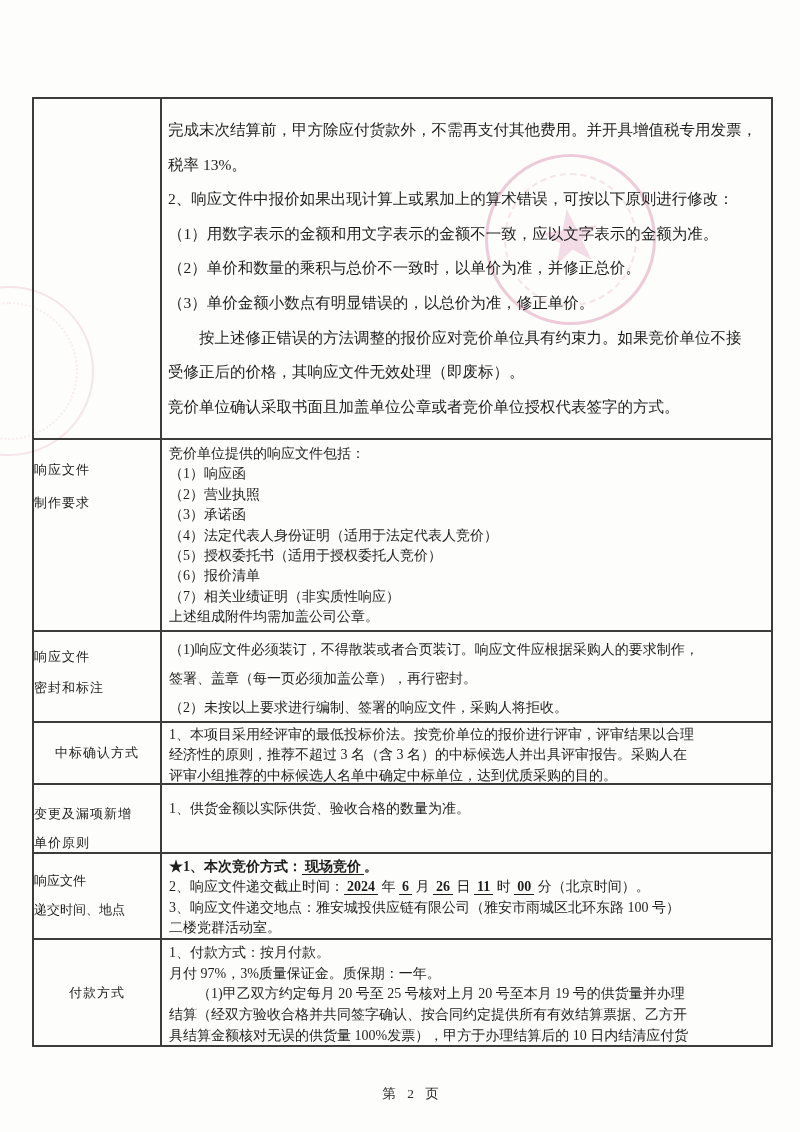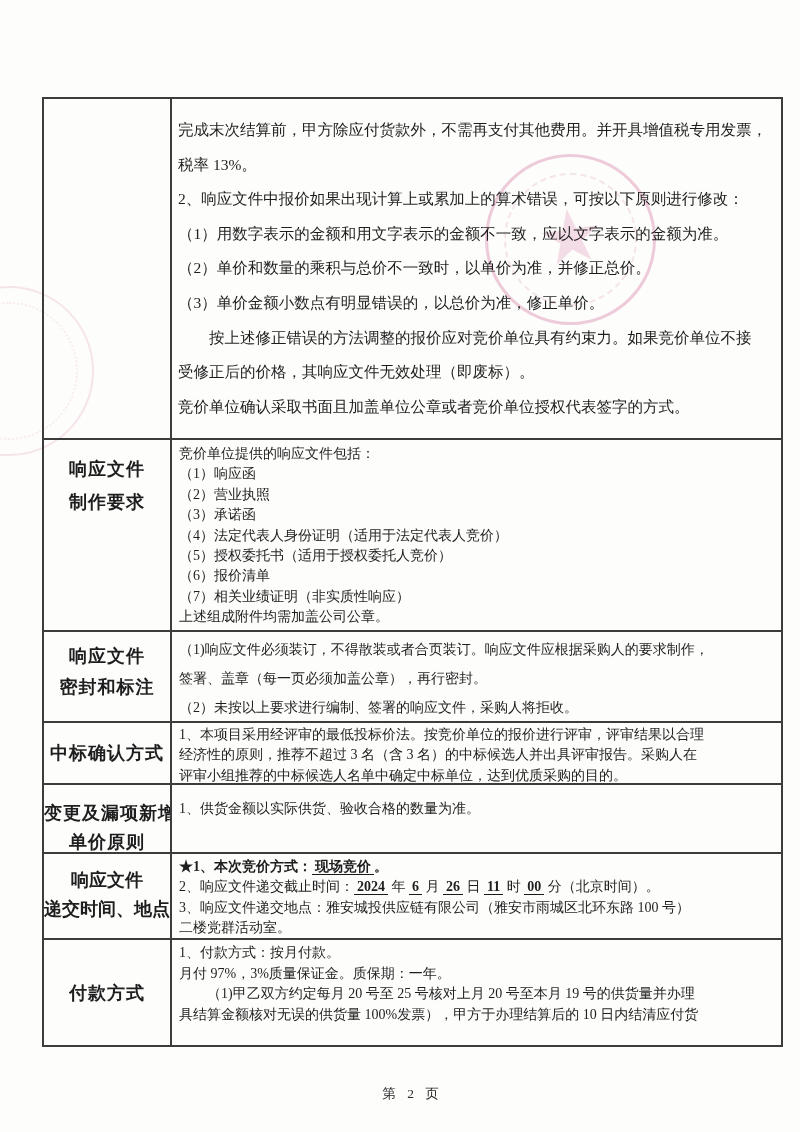--- a/index.html
+++ b/index.html
@@ -13,34 +13,33 @@
     background:#fdfdfc;
     font-family:"Liberation Serif","DejaVu Serif",serif;
     color:var(--ink);
     position:relative;
   }
   .page{position:absolute;inset:0;background:#fdfdfc;}
 
   
   .doc-table{
     position:absolute;
-    left:42px;top:97px;
+    left:32px;top:97px;
     width:741px;height:950px;
     border:2px solid var(--line);
     background:transparent;
   }
   .trow{display:flex;border-bottom:2px solid var(--line);}
   .trow:last-child{border-bottom:none;}
   .tlabel{
     width:128px;flex:0 0 128px;
     border-right:2px solid var(--line);
-    text-align:center;
-    font-size:18px;
+    text-align:left;
+    font-size:13px;
     letter-spacing:1px;
-    font-weight:bold;
   }
   .tcontent{
     flex:1 1 auto;
     font-size:14px;
     overflow:hidden;
   }
   .tline{white-space:pre;overflow:hidden;}
 
   
   .r1{height:341px;} .r2{height:192px;} .r3{height:91px;}
@@ -206,20 +205,21 @@
     </div>
 
     <div class="trow r7">
       <div class="tlabel">
           <div class="tline">付款方式</div>
         </div>
       <div class="tcontent">
           <div class="tline">1、付款方式：按月付款。</div>
           <div class="tline">月付 97%，3%质量保证金。质保期：一年。</div>
           <div class="tline">　　（1)甲乙双方约定每月 20 号至 25 号核对上月 20 号至本月 19 号的供货量并办理</div>
+          <div class="tline">结算（经双方验收合格并共同签字确认、按合同约定提供所有有效结算票据、乙方开</div>
           <div class="tline">具结算金额核对无误的供货量 100%发票），甲方于办理结算后的 10 日内结清应付货</div>
         </div>
     </div>
 
   </div>
 
   <div class="page-footer">第 2 页</div>
 
 </div>
 

